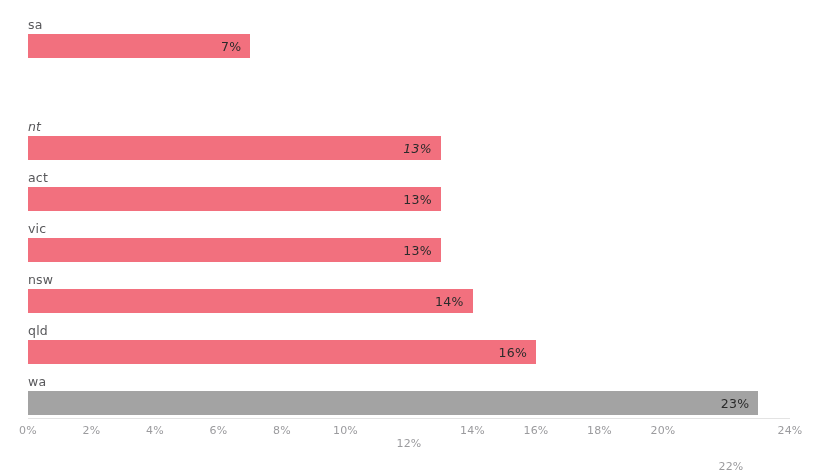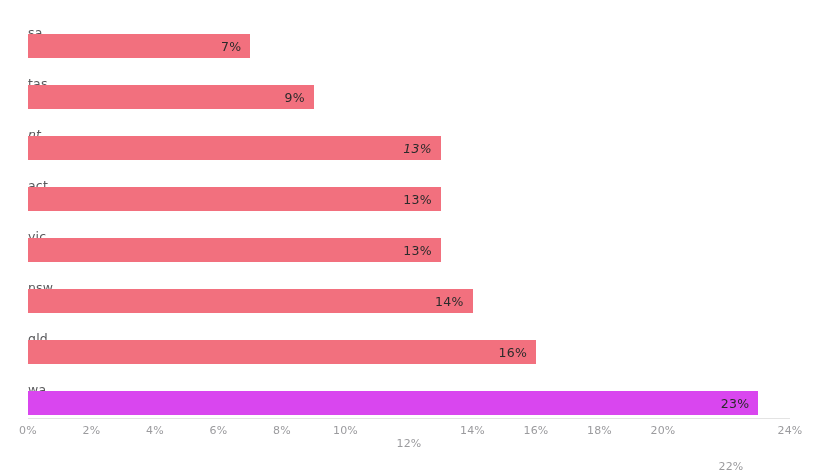--- a/index.html
+++ b/index.html
@@ -33,21 +33,21 @@
   .bar-row {
     position: absolute;
     left: 0;
     width: 100%;
     height: 44px;
   }
 
   .bar-category-label {
     position: absolute;
     left: 0;
-    top: 8px;
+    top: 0;
     font-size: 12.5px;
     color: #58585b;
     letter-spacing: 0.2px;
     line-height: 17px;
     white-space: nowrap;
   }
 
   .bar-track {
     position: absolute;
     left: 0;
@@ -112,28 +112,20 @@
 
   <div id="plot-area">
       <div class="bar-row" style="top: 8px;">
         <div class="bar-category-label">sa</div>
         <div class="bar-track">
           <div class="bar-fill" style="width: 222.25px; background: rgb(242, 112, 126);">
             <span class="bar-value-label" style="color: rgb(43, 43, 43);">7%</span>
           </div>
         </div>
       </div>
-      <div class="bar-row" style="top: 59px;">
-        <div class="bar-category-label">tas</div>
-        <div class="bar-track">
-          <div class="bar-fill" style="width: 285.75px; background: rgb(242, 112, 126);">
-            <span class="bar-value-label" style="color: rgb(43, 43, 43);">9%</span>
-          </div>
-        </div>
-      </div>
       <div class="bar-row" style="top: 110px; font-style: italic;">
         <div class="bar-category-label">nt</div>
         <div class="bar-track">
           <div class="bar-fill" style="width: 412.75px; background: rgb(242, 112, 126);">
             <span class="bar-value-label" style="color: rgb(43, 43, 43);">13%</span>
           </div>
         </div>
       </div>
       <div class="bar-row" style="top: 161px;">
         <div class="bar-category-label">act</div>
@@ -163,21 +155,21 @@
         <div class="bar-category-label">qld</div>
         <div class="bar-track">
           <div class="bar-fill" style="width: 508px; background: rgb(242, 112, 126);">
             <span class="bar-value-label" style="color: rgb(43, 43, 43);">16%</span>
           </div>
         </div>
       </div>
       <div class="bar-row" style="top: 365px;">
         <div class="bar-category-label">wa</div>
         <div class="bar-track">
-          <div class="bar-fill" style="width: 730.25px; background: #d946ef; padding-left: 24px;">
+          <div class="bar-fill" style="width: 730.25px; background: #a3a3a3; padding-left: 24px;">
             <span class="bar-value-label" style="color: rgb(43, 43, 43);">23%</span>
           </div>
         </div>
       </div>
     </div>
 
   <div id="x-axis-line" style="background: rgb(227, 227, 227);"></div>
   <div id="x-axis-ticks">
       <div class="x-tick-label" style="left: 28px; color: rgb(155, 155, 158);">0%</div>
       <div class="x-tick-label" style="left: 91.5px; color: rgb(155, 155, 158);">2%</div>

